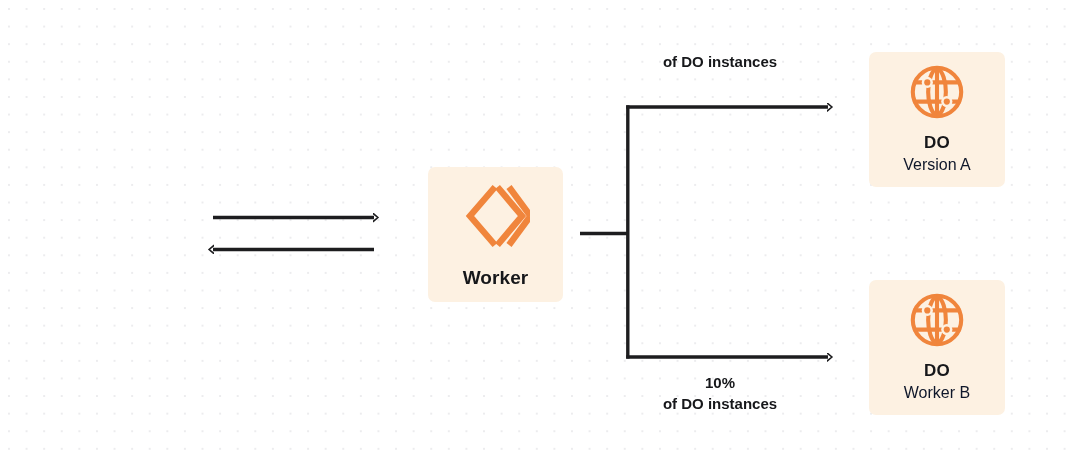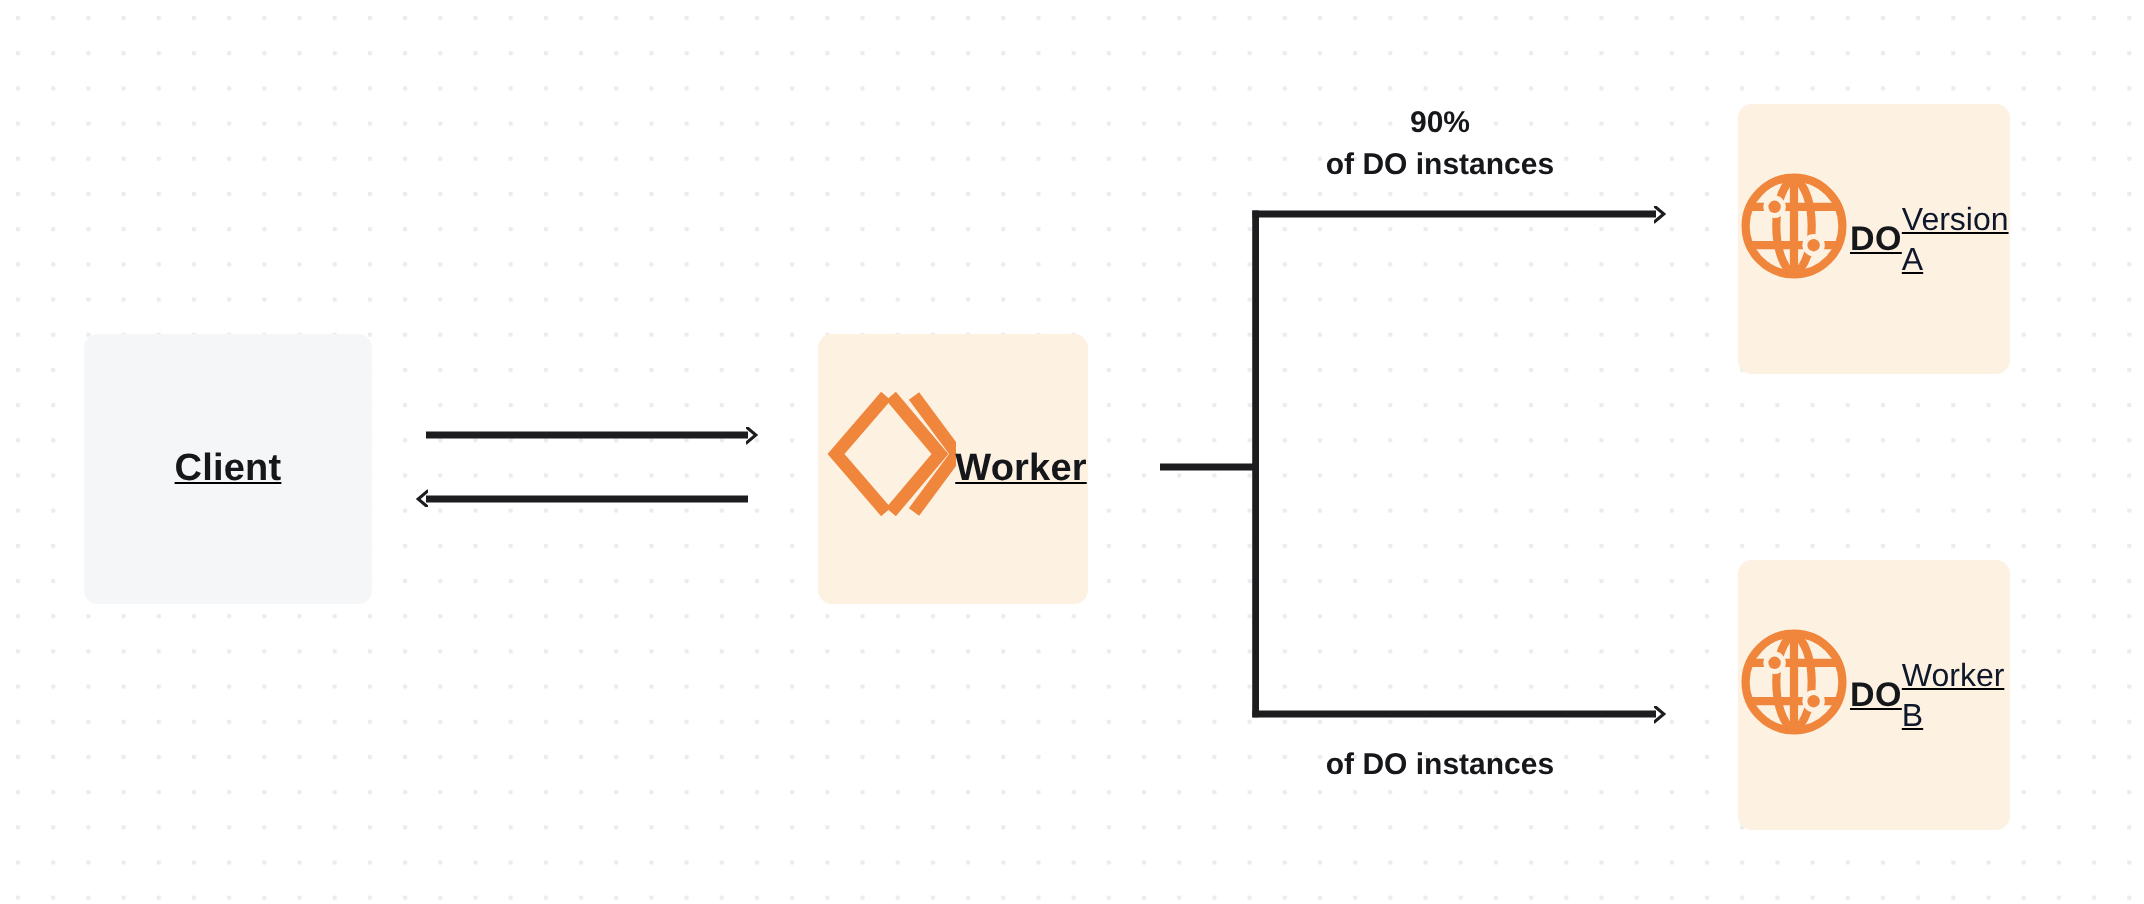--- a/index.html
+++ b/index.html
@@ -23,36 +23,35 @@
     background-size: 17.6px 17.6px;
     background-position: 8px 8px;
   }
 
   
   .node {
     position: absolute;
     box-sizing: border-box;
     border-radius: 7px;
     display: flex;
-    flex-direction: row;
+    flex-direction: column;
     align-items: center;
     justify-content: center;
-    text-decoration: underline;
   }
 
   .node-client {
     left: 42px;
     top: 167px;
     width: 144px;
     height: 135px;
     background-color: #f5f6f7;
   }
 
   .node-worker {
-    left: 409px;
+    left: 428px;
     top: 167px;
     width: 135px;
     height: 135px;
     background-color: #fdf1e2;
   }
 
   .node-do-a {
     left: 869px;
     top: 52px;
     width: 136px;
@@ -168,23 +167,20 @@
 
     <g>
       <line x1="626.2" y1="107" x2="828" y2="107" stroke="#1d1d1f" stroke-width="3.4" stroke-linecap="butt" marker-end="url(#arrowR)"></line>
     </g>
 
     <g>
       <line x1="626.2" y1="357" x2="828" y2="357" stroke="#1d1d1f" stroke-width="3.4" stroke-linecap="butt" marker-end="url(#arrowR)"></line>
     </g>
   </svg>
 
-  <div class="node node-client">
-    <div class="node-title">Client</div>
-  </div>
 
   <div class="node node-worker">
     <div class="icon-worker">
       <svg width="68" height="70" viewBox="0 0 68 70" aria-hidden="true">
 
         <path d="M33 6 L8 35 L33 64" fill="none" stroke="#f0853c" stroke-width="6.4" stroke-linecap="butt" stroke-linejoin="miter"></path>
 
         <path d="M35.5 6 L60 35 L35.5 64" fill="none" stroke="#f0853c" stroke-width="6.4" stroke-linecap="butt" stroke-linejoin="miter"></path>
 
         <path d="M47 6 L68.5 35 L47 64" fill="none" stroke="#f0853c" stroke-width="6.4" stroke-linecap="butt" stroke-linejoin="miter"></path>
@@ -229,21 +225,21 @@
         <circle cx="18.3" cy="18.4" r="3.1" fill="#f0853c"></circle>
         <circle cx="37.8" cy="37.6" r="5.6" fill="#fdf1e2"></circle>
         <circle cx="37.8" cy="37.6" r="3.1" fill="#f0853c"></circle>
       </svg>
     </div>
     <div class="node-title-sm">DO</div>
     <div class="node-sub">Worker B</div>
   </div>
 
   <div class="edge-label edge-label-top">
-    <div>90%</div>
     <div>of DO instances</div>
   </div>
 
   <div class="edge-label edge-label-bottom">
+    <div>10%</div>
     <div>of DO instances</div>
   </div>
 
 </div>
 
 </body></html>

